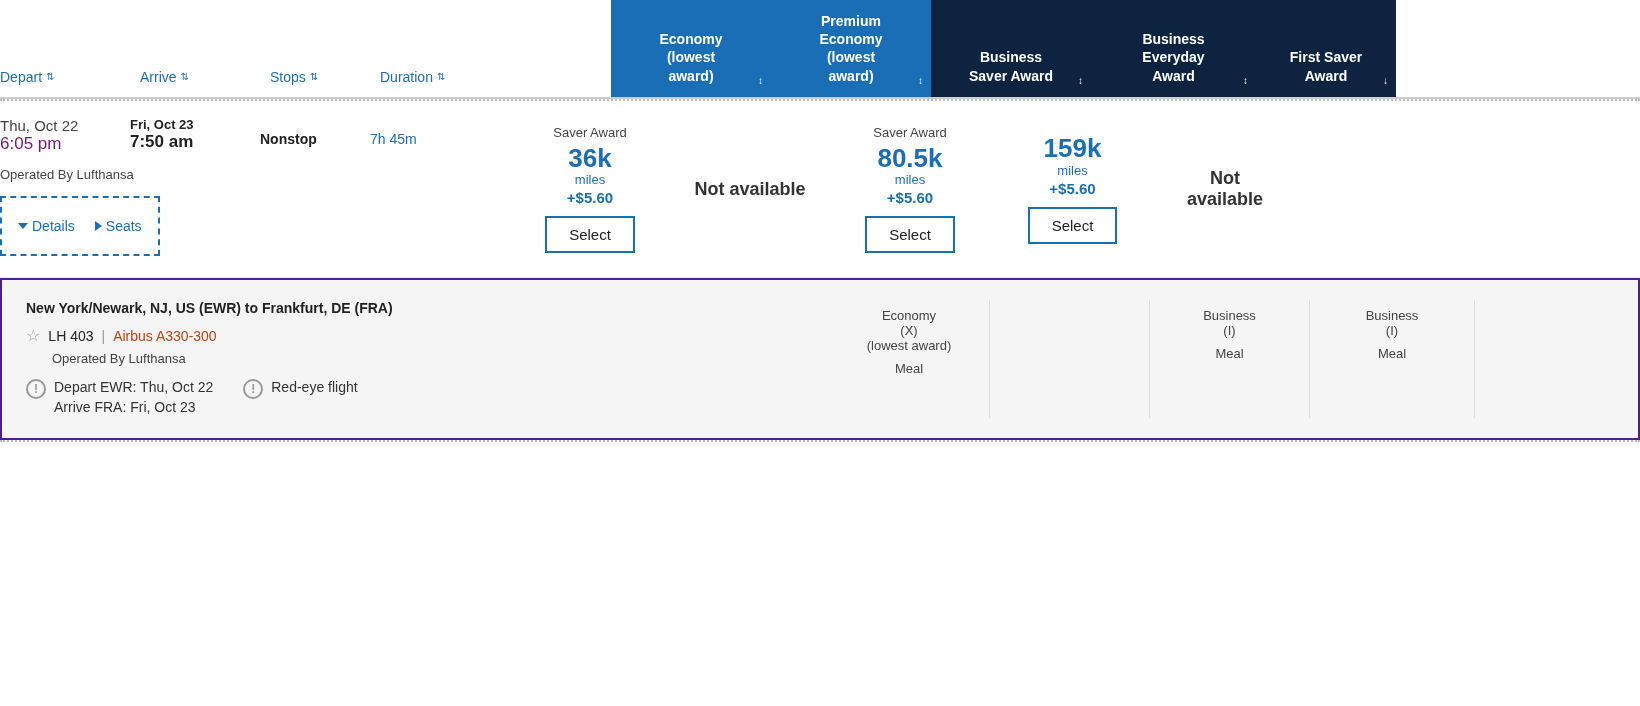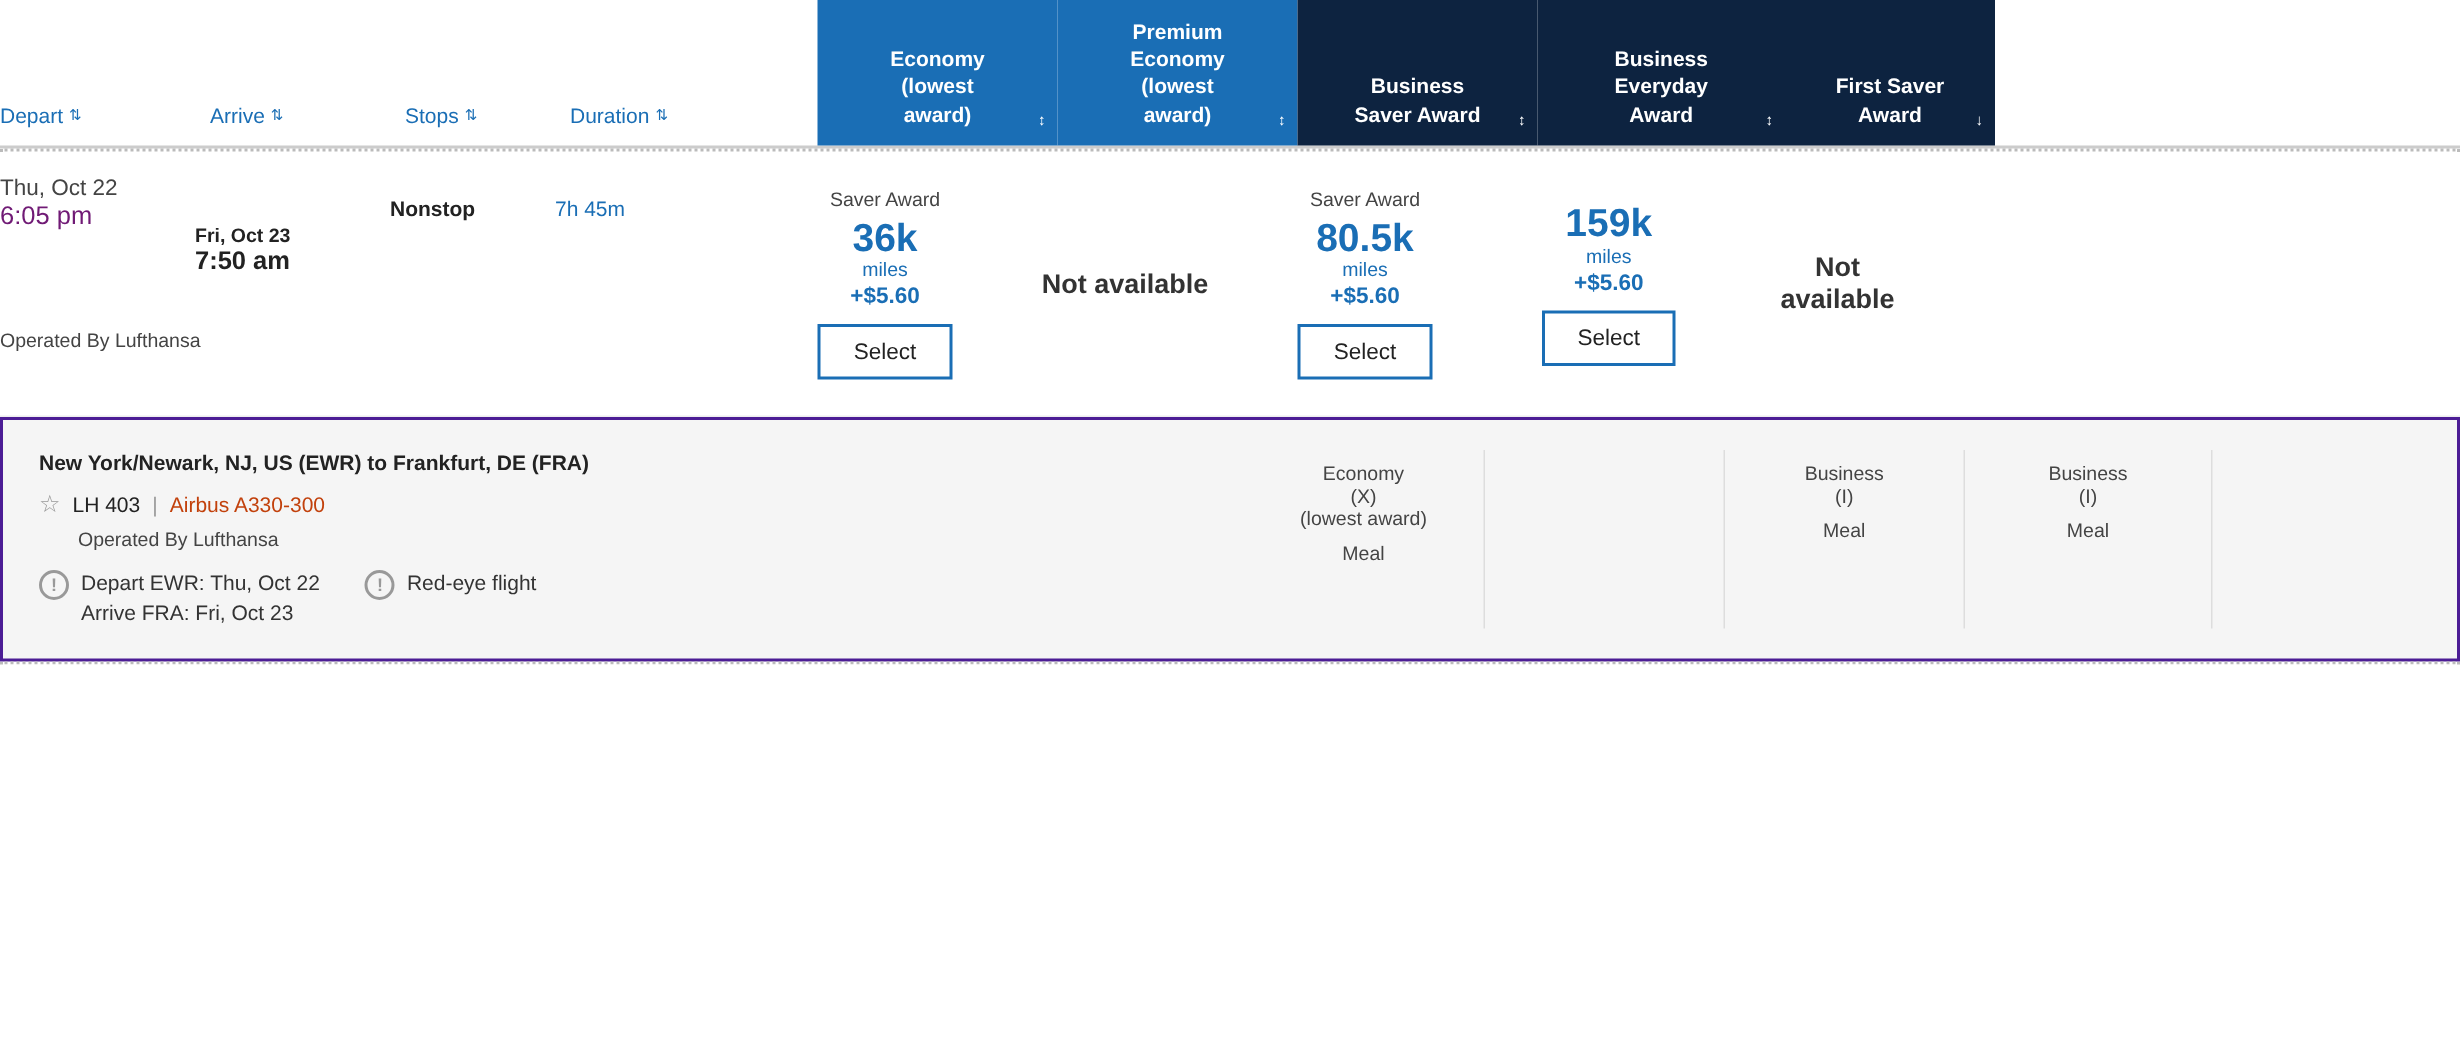--- a/index.html
+++ b/index.html
@@ -11,21 +11,21 @@
     .header-row {
       display: flex;
       align-items: stretch;
       border-bottom: 2px solid #ccc;
     }
 
     .header-left {
       display: flex;
       align-items: flex-end;
       padding-bottom: 12px;
-      width: 545px;
+      width: 611px;
       flex-shrink: 0;
     }
 
     .header-left-col {
       display: flex;
       align-items: center;
       gap: 4px;
       color: #1a6eb5;
       font-size: 14px;
       font-weight: 500;
@@ -111,21 +111,21 @@
 
     .flight-duration {
       width: 110px;
       color: #1a6eb5;
       font-size: 14px;
       padding-top: 14px;
     }
 
     .depart-date { font-size: 15px; color: #444; }
     .depart-time { font-size: 17px; font-weight: 400; color: #701a75; }
-    .arrive-date { font-size: 13px; font-weight: 700; color: #222; margin-top: 32px; }
+    .arrive-date { font-size: 13px; font-weight: 700; color: #222; }
     .arrive-time { font-size: 17px; font-weight: 700; color: #222; }
 
     .operated-by {
       width: 100%;
       font-size: 13px;
       color: #444;
       margin-top: 8px;
       padding-left: 0;
     }
 
@@ -355,20 +355,30 @@
         <div class="depart-time">6:05 pm</div>
       </div>
       <div class="flight-arrive">
         <div class="arrive-date">Fri, Oct 23</div>
         <div class="arrive-time">7:50 am</div>
       </div>
       <div class="flight-stops">Nonstop</div>
       <div class="flight-duration">7h 45m</div>
       <div class="operated-by">Operated By Lufthansa</div>
 
+      <div class="flight-actions" style="margin-left:0; margin-top:10px;">
+        <span class="details-link">
+          <span class="triangle-down"></span>
+          <span>Details</span>
+        </span>
+        <span class="seats-link">
+          <span class="triangle-right"></span>
+          <span>Seats</span>
+        </span>
+      </div>
     </div>
 
     <div class="flight-right">
 
       <div class="award-cell economy">
         <div class="saver-label">Saver Award</div>
         <div class="miles-amount">36k</div>
         <div class="miles-label">miles</div>
         <div class="fee">+$5.60</div>
         <button class="select-btn">Select</button>

